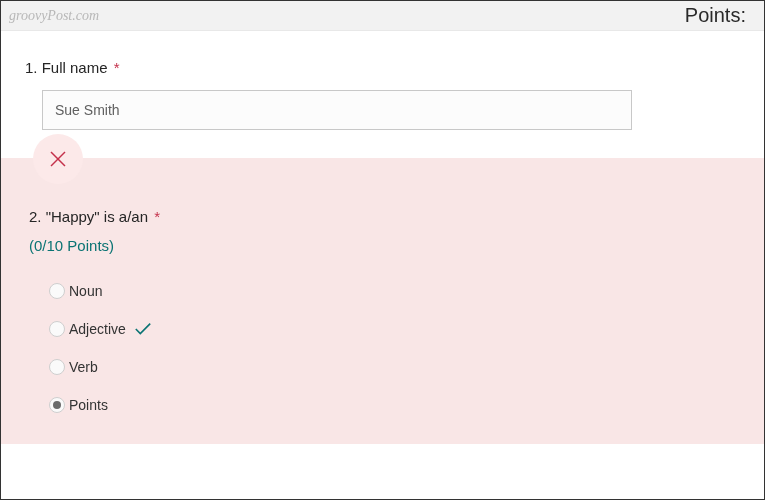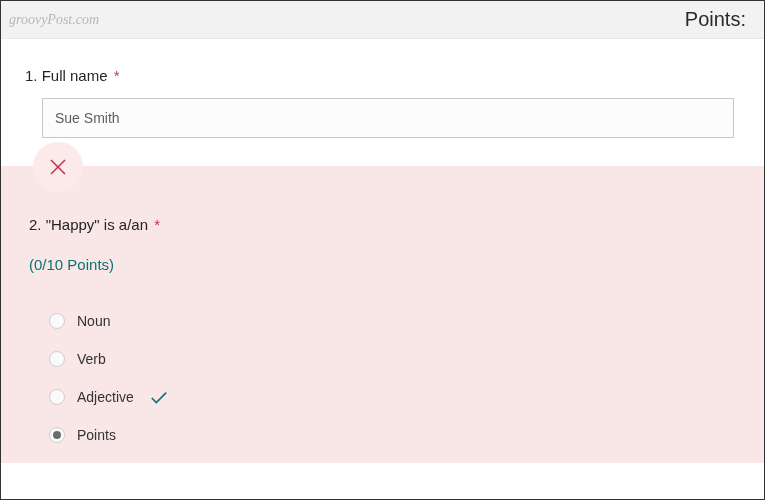--- a/index.html
+++ b/index.html
@@ -6,21 +6,21 @@
     body {
       font-family: "Segoe UI", -apple-system, BlinkMacSystemFont, sans-serif;
       background: #ffffff;
       width: 765px;
       height: 500px;
       border: 1px solid #333;
       overflow: hidden;
     }
     .header-bar {
       background: #f2f2f2;
-      height: 38px;
+      height: 30px;
       display: flex;
       align-items: center;
       justify-content: space-between;
       padding: 0 18px 0 8px;
       border-bottom: 1px solid #e8e8e8;
     }
     .watermark {
       font-family: "Brush Script MT", cursive;
       font-style: italic;
       color: #b8b8b8;
@@ -53,21 +53,21 @@
       font-size: 15px;
       color: #252525;
       font-weight: 400;
       margin-bottom: 14px;
     }
     .required {
       color: #c4314b;
       margin-left: 2px;
     }
     .text-input {
-      width: 692px;
+      width: 590px;
       height: 40px;
       border: 1px solid #c8c8c8;
       background: #fcfcfc;
       padding: 0 12px;
       font-size: 14px;
       color: #606060;
       font-family: inherit;
       margin-left: 17px;
     }
     .wrong-block {
@@ -98,30 +98,30 @@
     .q2-title {
       font-size: 15px;
       color: #252525;
       font-weight: 400;
       line-height: 1.5;
     }
     .q2-score {
       font-size: 15px;
       color: #0a7373;
       font-weight: 400;
-      margin-top: 19px;
+      margin-top: 8px;
     }
     .options {
       margin-top: 18px;
       margin-left: 20px;
     }
     .option-row {
       display: flex;
-      align-items: flex-end;
-      gap: 12px;
+      align-items: center;
+      gap: 4px;
       height: 38px;
     }
     .radio {
       width: 16px;
       height: 16px;
       border-radius: 50%;
       border: 1px solid #cfcfcf;
       background: #fafafa;
       cursor: pointer;
       flex-shrink: 0;
@@ -190,27 +190,27 @@
     <div class="q2-score">(0/10 Points)</div>
   </div>
 
   <div class="options">
     <div class="option-row">
       <div class="radio"></div>
       <span class="option-label">Noun</span>
     </div>
     <div class="option-row">
       <div class="radio"></div>
-      <span class="option-label">Verb</span>
-    </div>
-    <div class="option-row">
-      <div class="radio"></div>
       <span class="option-label">Adjective</span>
       <svg class="check-icon" viewBox="0 0 20 14">
         <polyline points="2,7 7,12 18,1"></polyline>
       </svg>
     </div>
     <div class="option-row">
+      <div class="radio"></div>
+      <span class="option-label">Verb</span>
+    </div>
+    <div class="option-row">
       <div class="radio selected"></div>
       <span class="option-label">Points</span>
     </div>
   </div>
 </div>
 
 </body></html>

